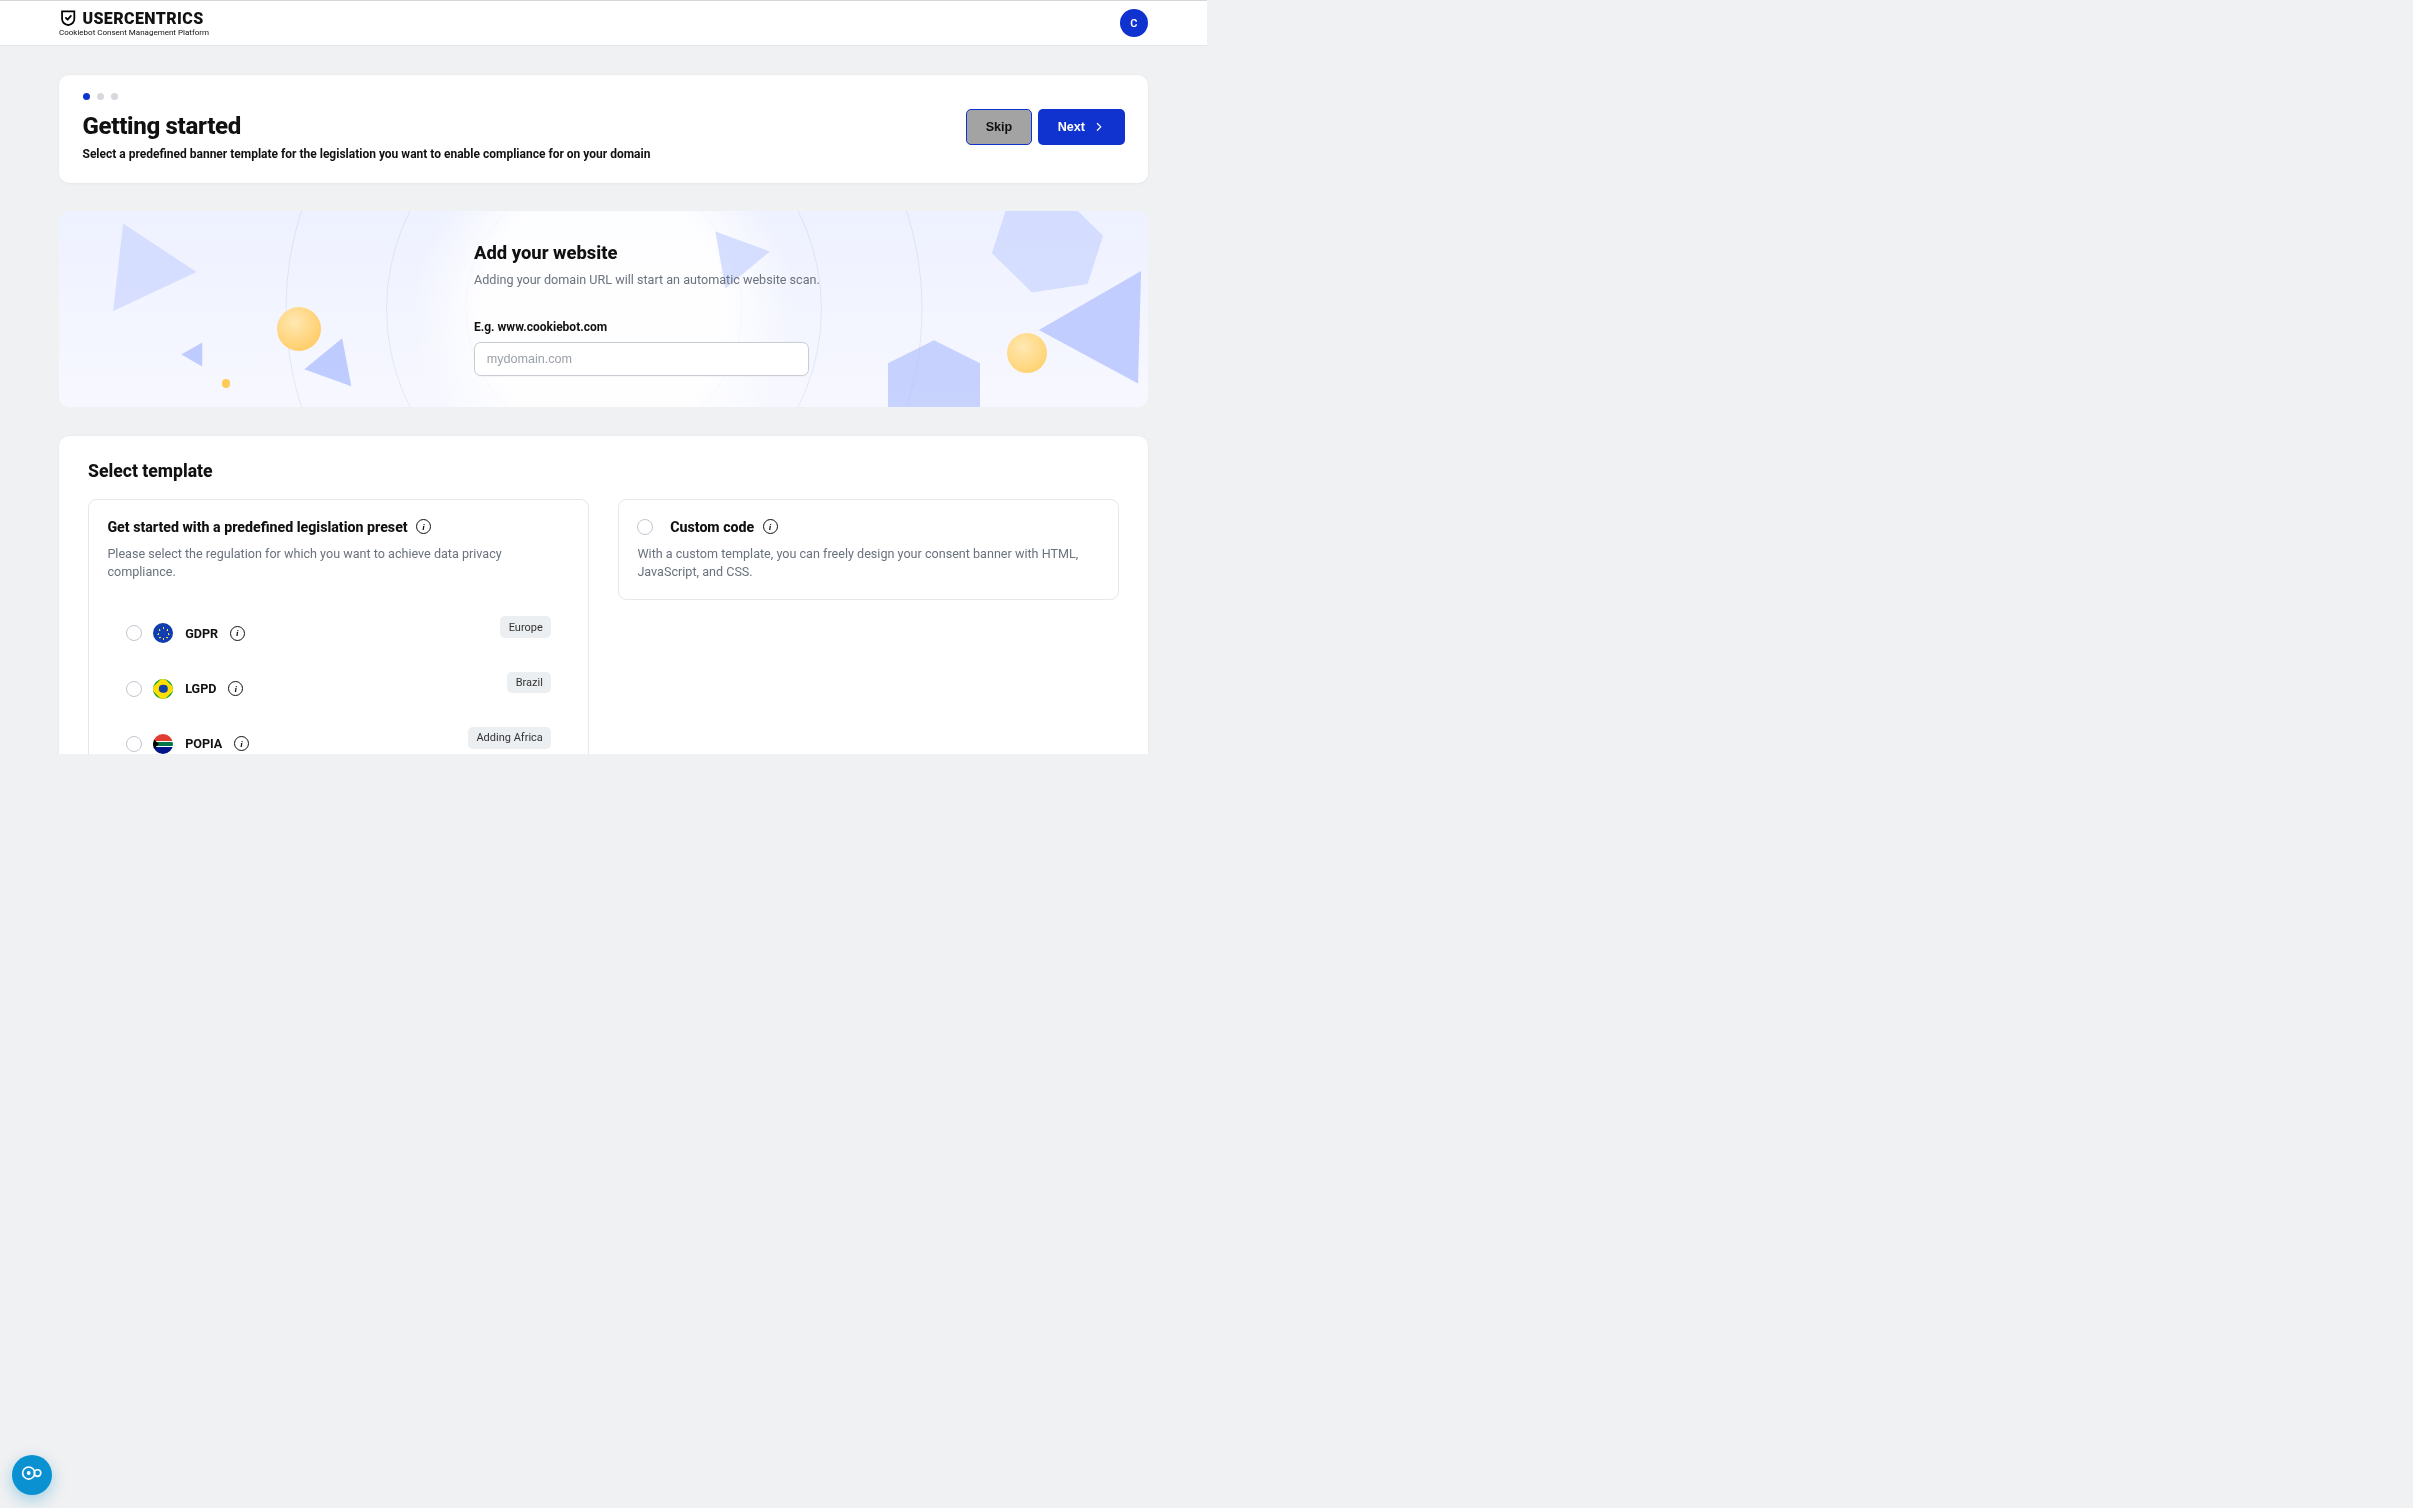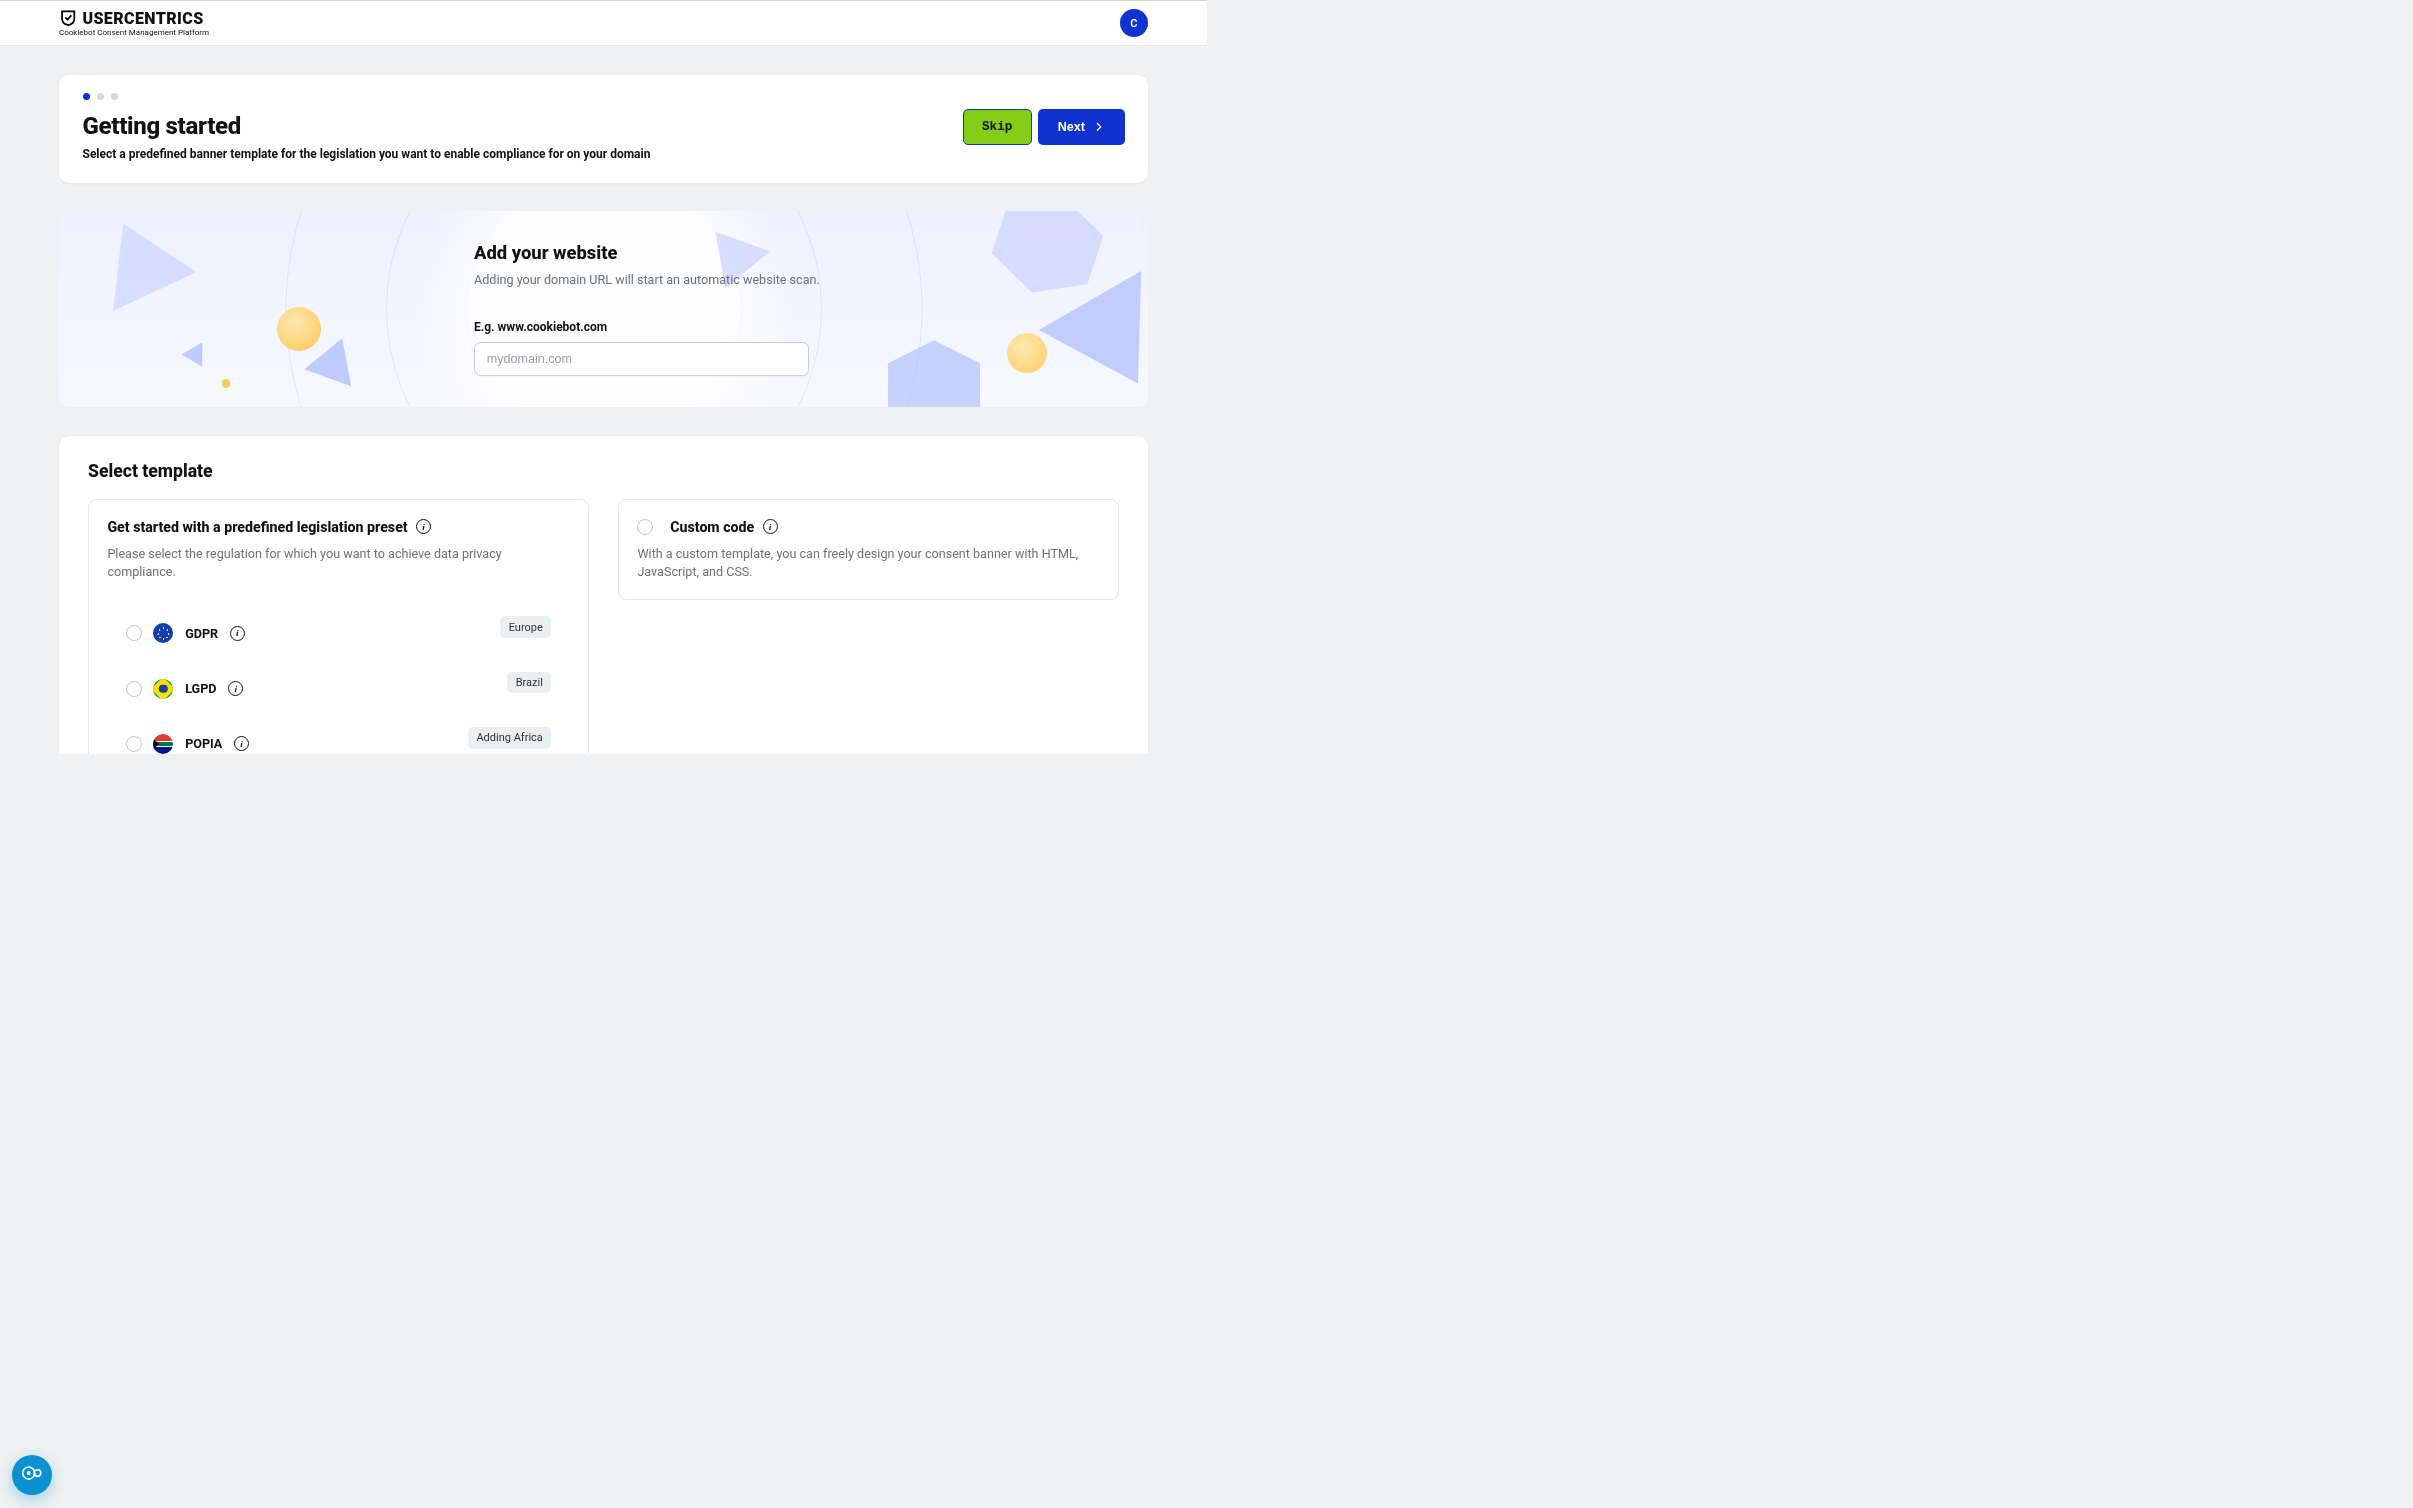--- a/index.html
+++ b/index.html
@@ -83,24 +83,23 @@
     padding: 0 18.4px;
     font-size: 12.6px;
     font-weight: 700;
     display: inline-flex;
     align-items: center;
     gap: 8.4px;
     cursor: pointer;
     border: 0.8px solid transparent;
   }
   .btn-outline {
-    background: #84cc16;
+    background: #a3a3a3;
     border-color: #1032cf;
     color: #111;
-    font-family: Liberation Mono, monospace;
   }
   .btn-primary {
     background: #1032cf;
     color: #fff;
   }
   .chevron-right svg { width: 11.7px; height: 11.7px; display: block; }
 
   
   .hero {
     position: relative;

